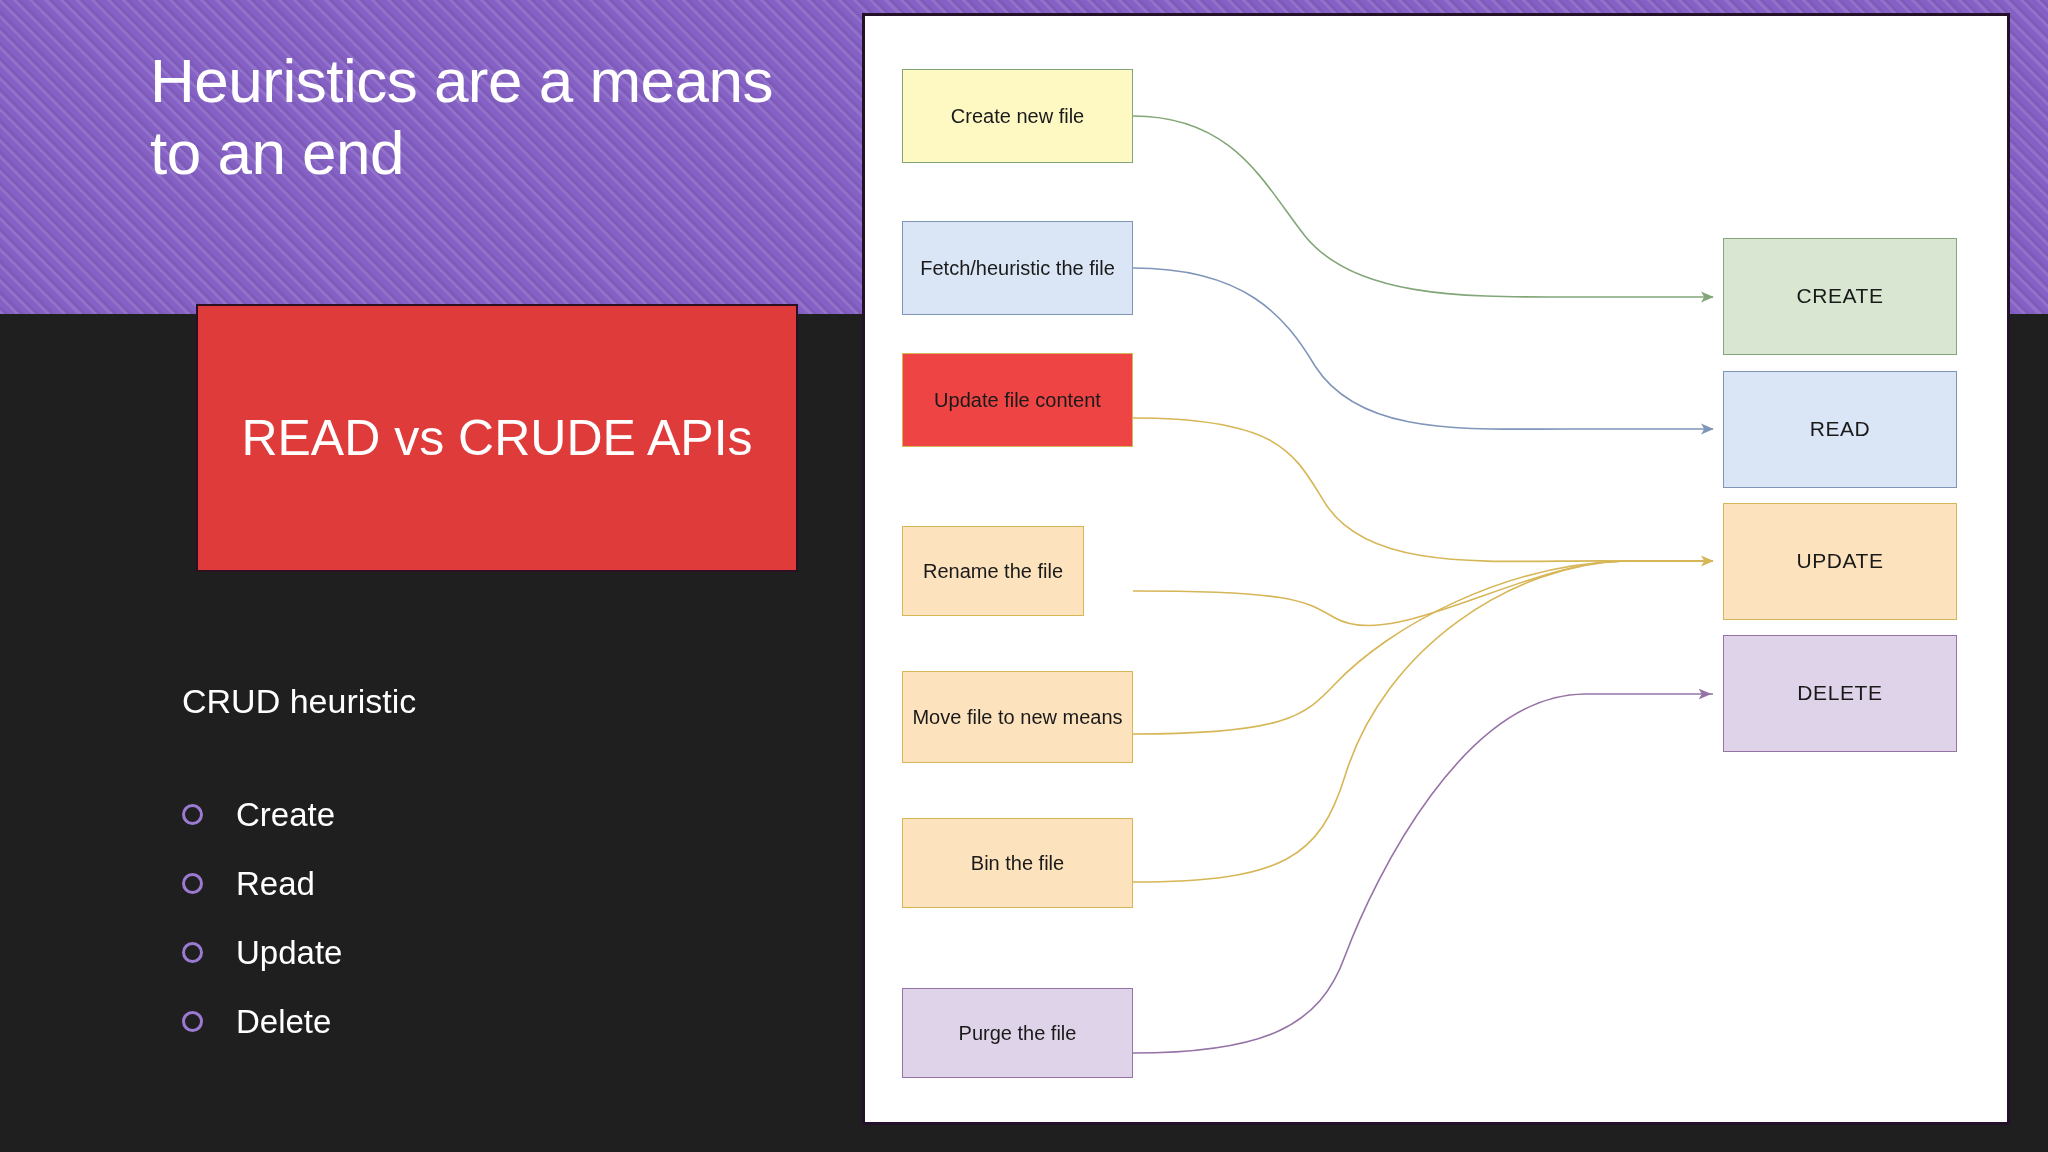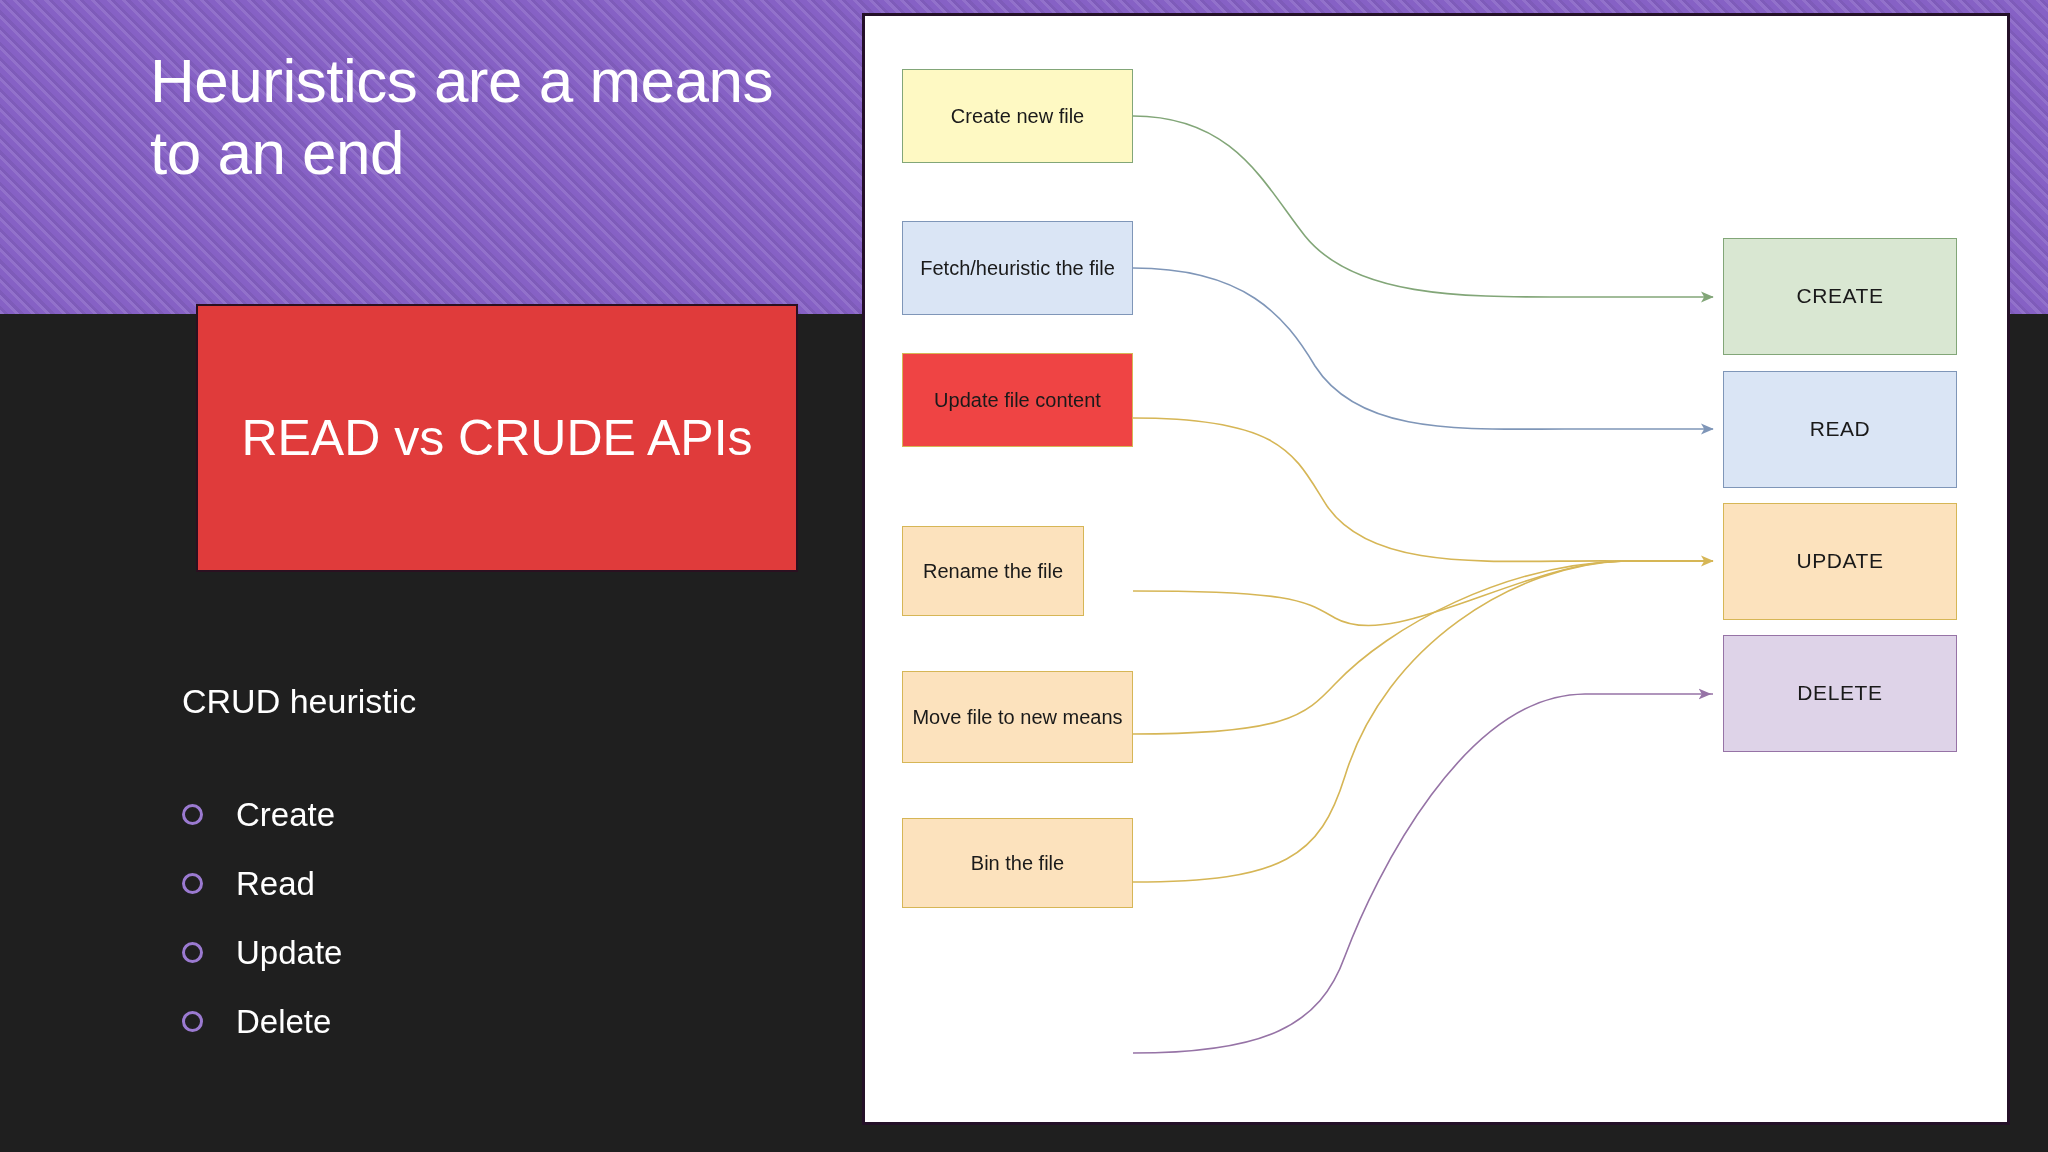--- a/index.html
+++ b/index.html
@@ -215,20 +215,21 @@
     <div class="dg-box" style="left:37px;  top:205px; width:231px; height:94px; background:#dae5f5; border-color:#7f96b8;">Fetch/heuristic the file</div>
 
     <div class="dg-box" style="left:37px;  top:337px; width:231px; height:94px; background:#ef4444; border-color:#d6b656;">Update file content</div>
 
     <div class="dg-box" style="left:37px;  top:510px; width:182px; height:90px; background:#fce2bd; border-color:#d6b656;">Rename the file</div>
 
     <div class="dg-box" style="left:37px;  top:655px; width:231px; height:92px; background:#fce2bd; border-color:#d6b656;">Move file to new means</div>
 
     <div class="dg-box" style="left:37px;  top:802px; width:231px; height:90px; background:#fce2bd; border-color:#d6b656;">Bin the file</div>
 
+    <div class="dg-box" style="left:37px;  top:972px; width:231px; height:90px; background:#ded3e8; border-color:#9673a6;">Purge the file</div>
 
     <div class="dg-box target" style="left:858px; top:222px; width:234px; height:117px; background:#d9e7d2; border-color:#82a678;">CREATE</div>
 
     <div class="dg-box target" style="left:858px; top:355px; width:234px; height:117px; background:#dae5f5; border-color:#7f96b8;">READ</div>
 
     <div class="dg-box target" style="left:858px; top:487px; width:234px; height:117px; background:#fce2bd; border-color:#d6b656;">UPDATE</div>
 
     <div class="dg-box target" style="left:858px; top:619px; width:234px; height:117px; background:#ded3e8; border-color:#9673a6;">DELETE</div>
 
   </div>

